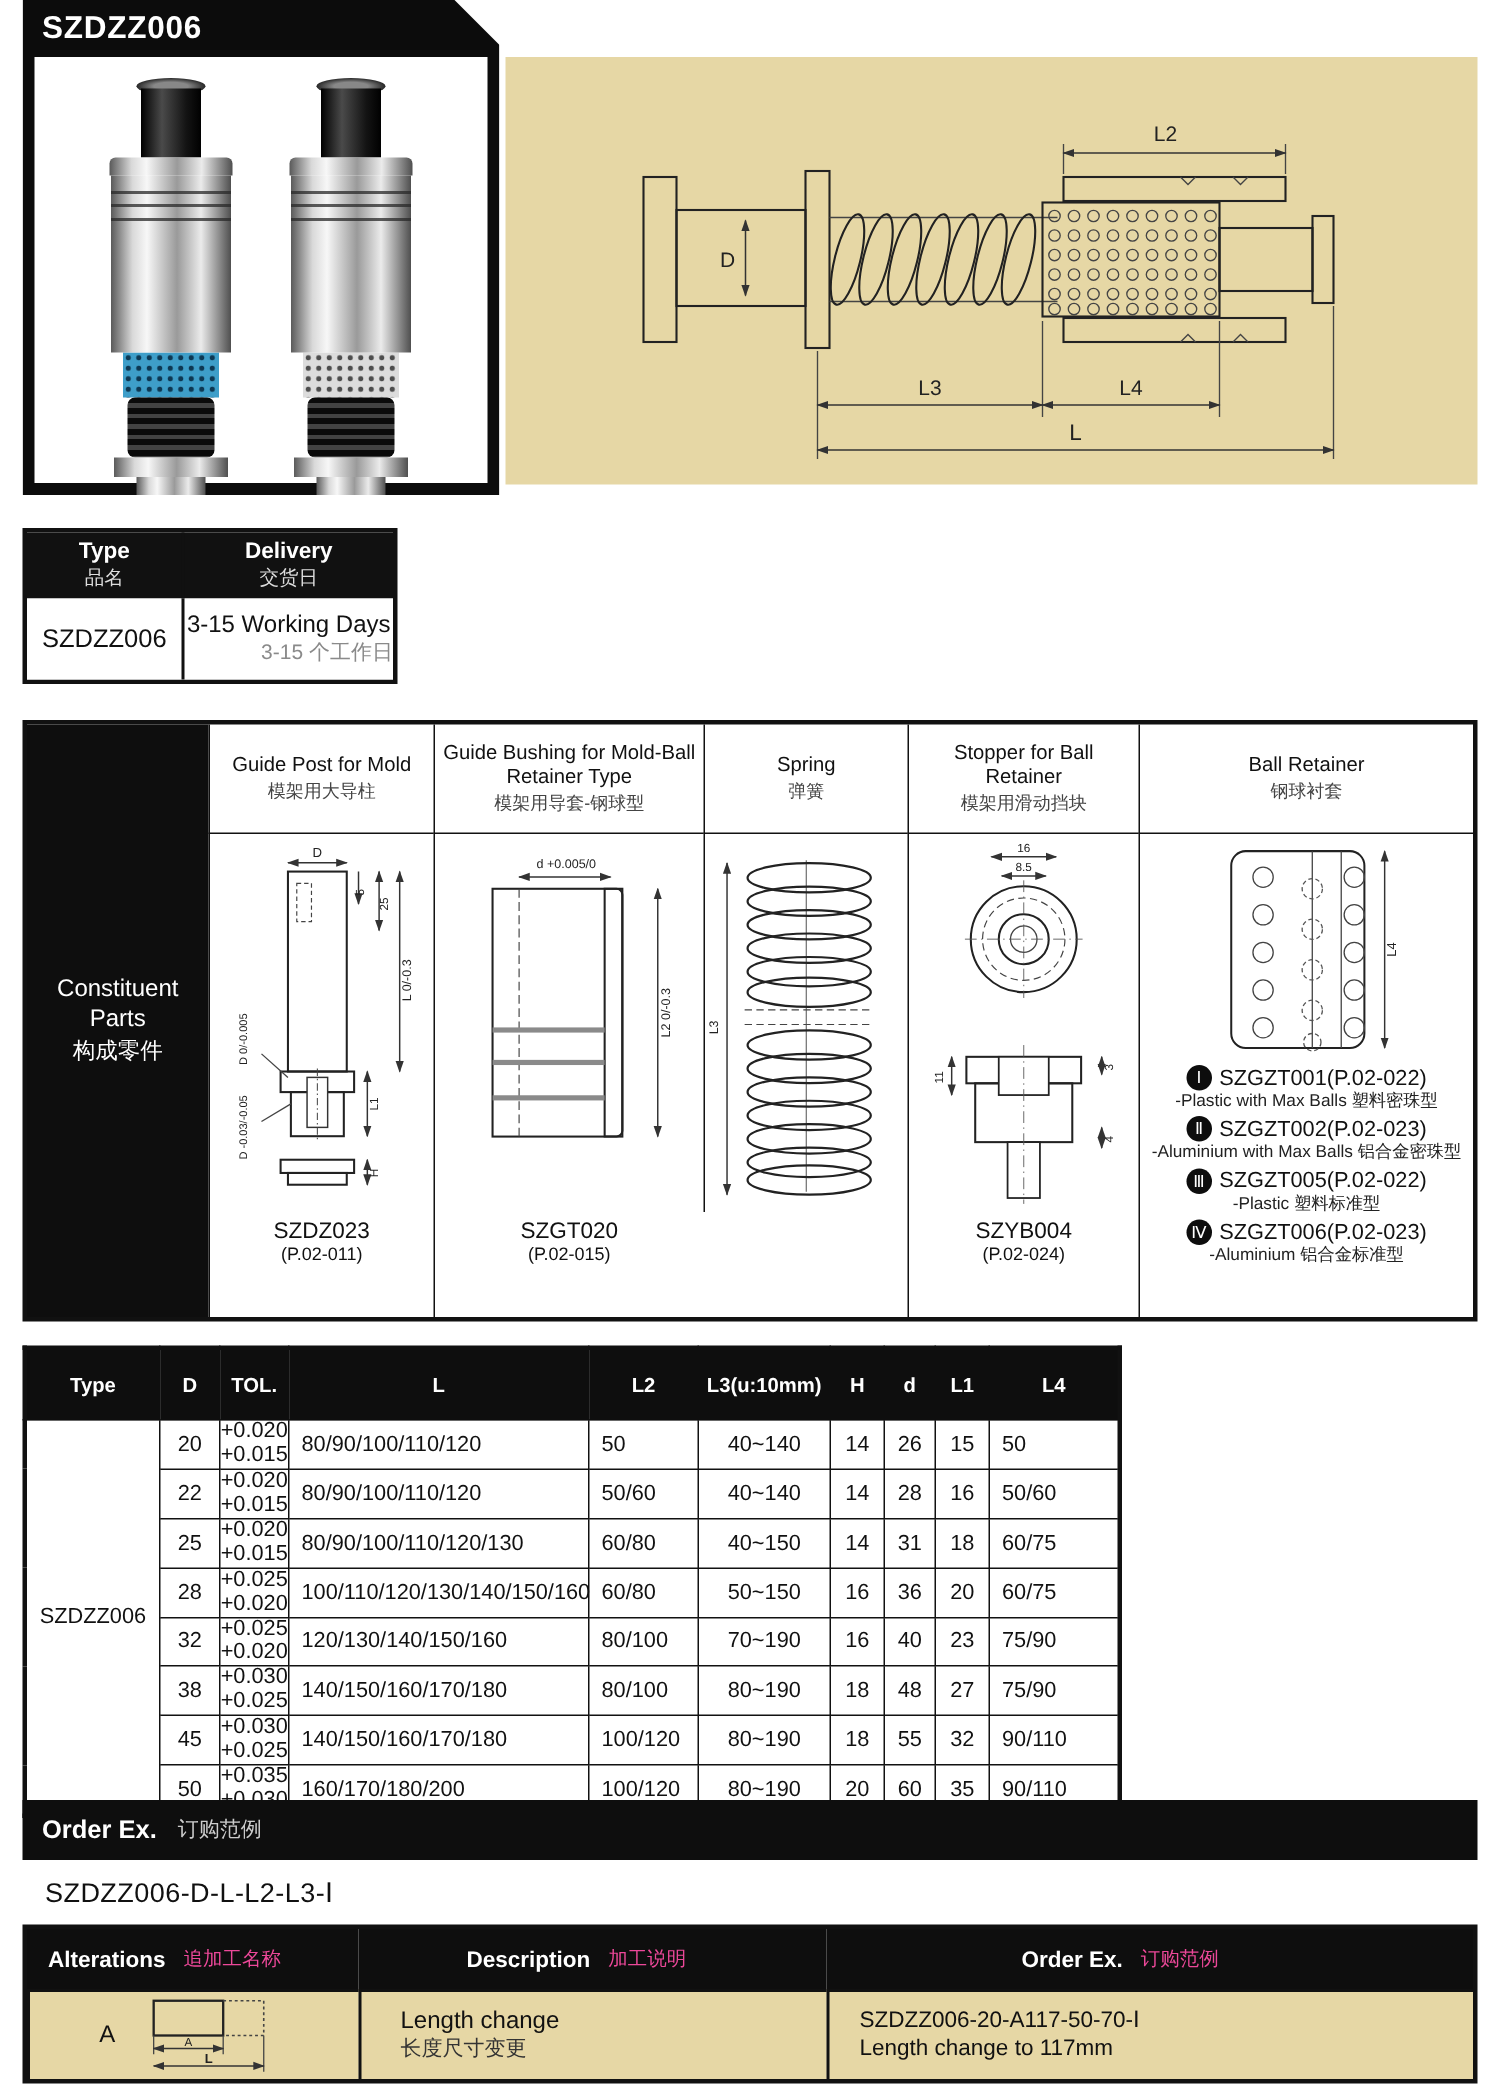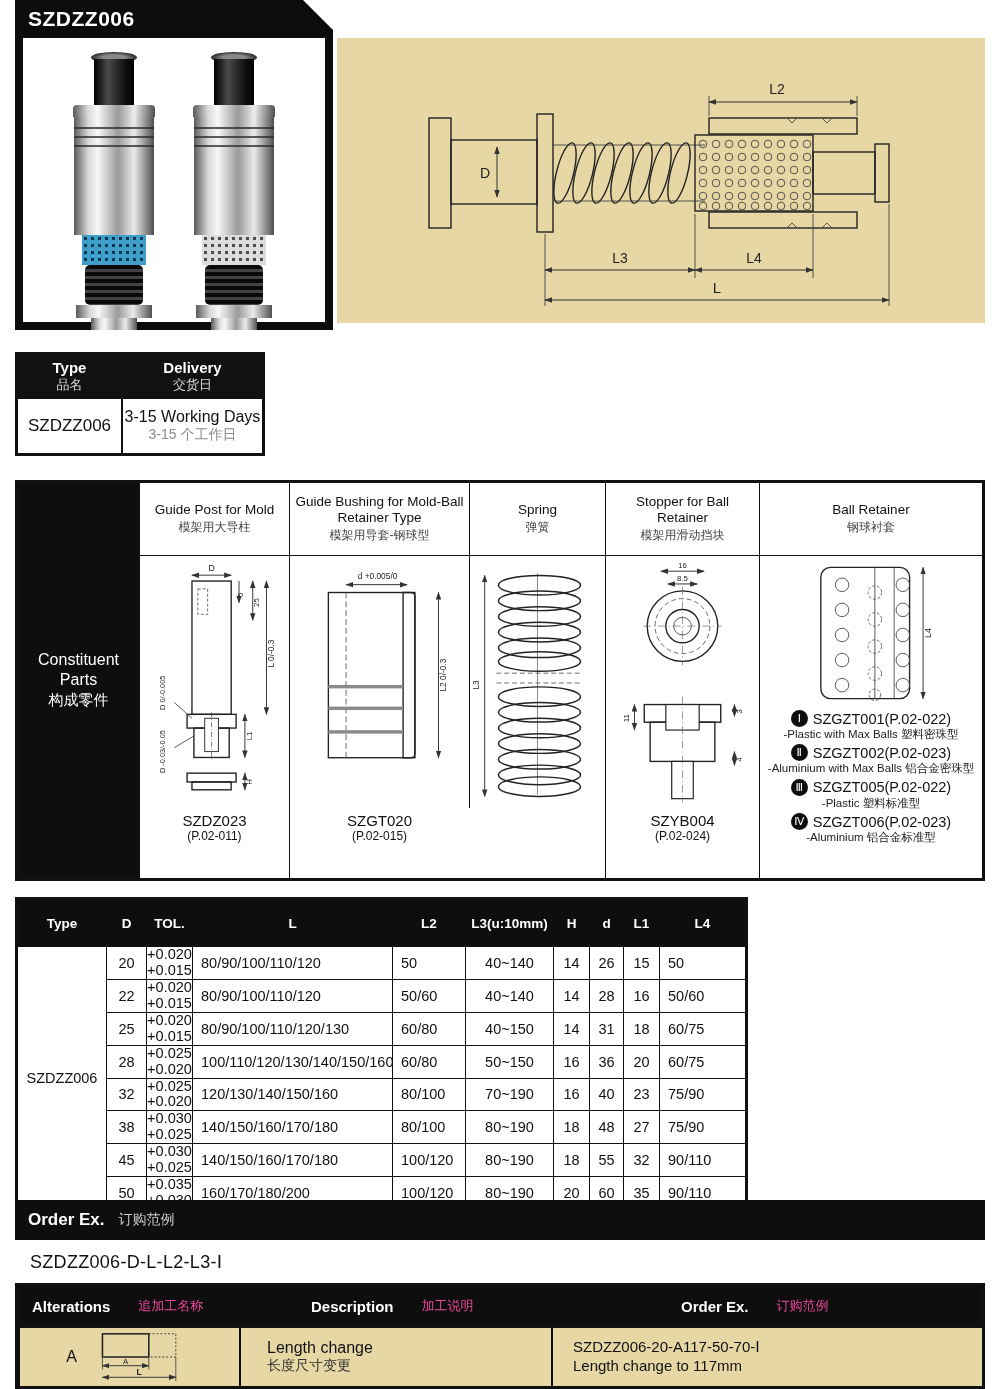--- a/index.html
+++ b/index.html
@@ -48,21 +48,21 @@
   #type-table{ position:absolute; left:15px; top:352px; border:3px solid #111; width:250px; }
   #type-table .hrow{ display:grid; grid-template-columns:105px 139px; background:#111; color:#fff; }
   #type-table .hcell{ text-align:center; padding:4px 0 5px; border-right:2px solid #111;}
   #type-table .hcell .en{ display:block; font-size:15px; font-weight:bold; }
   #type-table .hcell .zh{ display:block; font-size:13px; color:#ddd; }
   #type-table .brow{ display:grid; grid-template-columns:105px 139px; background:#fff; }
   #type-table .bcell{ text-align:center; padding:9px 0; border-right:2px solid #111; }
   #type-table .brow .bcell:last-child, #type-table .hrow .hcell:last-child{ border-right:none; }
   .tt-type{ font-size:17px; display:flex; align-items:center; justify-content:center; }
   .tt-d1{ font-size:16px; }
-  .tt-d2{ font-size:14px; color:#8a8a8a; }
+  .tt-d2{ font-size:14px; color:#8a8a8a;text-align:right; }
 
   
   #const-table{ position:absolute; left:15px; top:480px; width:970px;
     display:grid; grid-template-columns:121px 150px 180px 136px 154px 223px;
     grid-template-rows:73px 252px 70px; border:3px solid #111; background:#fff; }
   .c-black{ grid-row:1/4; background:#0e0e0e; color:#fff; display:flex; flex-direction:column;
     align-items:center; justify-content:center; gap:2px; }
   .c-black .en{ font-size:16px; }
   .c-black .zh{ font-size:15px; }
   .c-head{ border-left:1.5px solid #111; border-bottom:1.5px solid #111; display:flex; flex-direction:column;
@@ -95,21 +95,21 @@
   
   #order-bar{ position:absolute; left:15px; top:1200px; width:970px; height:40px; background:#0e0e0e;
     display:flex; align-items:center; gap:14px; padding-left:13px; }
   #order-bar .en{ color:#fff; font-size:17px; font-weight:bold; }
   #order-bar .zh{ color:#ccc; font-size:14px; }
   #order-example{ position:absolute; left:18px; top:1251px; font-size:18px; letter-spacing:.3px;margin-left:12px; }
 
   
   #alt-table{ position:absolute; left:15px; top:1283px; width:970px; border:3px solid #111; border-bottom:6px solid #111;
     display:grid; grid-template-columns:221px 312px 431px; grid-template-rows:40px 60px; }
-  .a-head{ background:#0e0e0e; display:flex; align-items:center; gap:28px; }
+  .a-head{ background:#0e0e0e; display:flex; align-items:center; gap:12px; }
   .a-head .en{ color:#fff; font-size:15px; font-weight:bold; }
   .a-head .zh{ color:#ec4899; font-size:13px; }
   .a-cell{ background:#E6D7A5; border-top:2px solid #111; border-left:2px solid #111; }
   .a-cell:first-child{ border-left:none; }
   .a-code-cell{ display:flex; align-items:center; justify-content:center; gap:16px; }
   .a-code{ font-size:16px; }
   .a-desc{ display:flex; flex-direction:column; justify-content:center; padding-left:26px; }
   .a-desc .l1{ font-size:16px; }
   .a-desc .l2{ font-size:14px; color:#333; }
   .a-ex{ display:flex; flex-direction:column; justify-content:center; padding-left:20px; line-height:1.25; }

